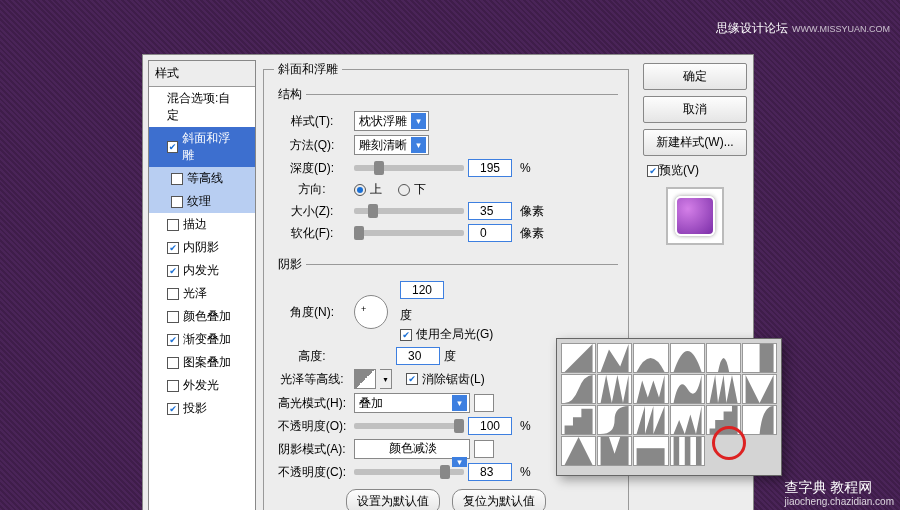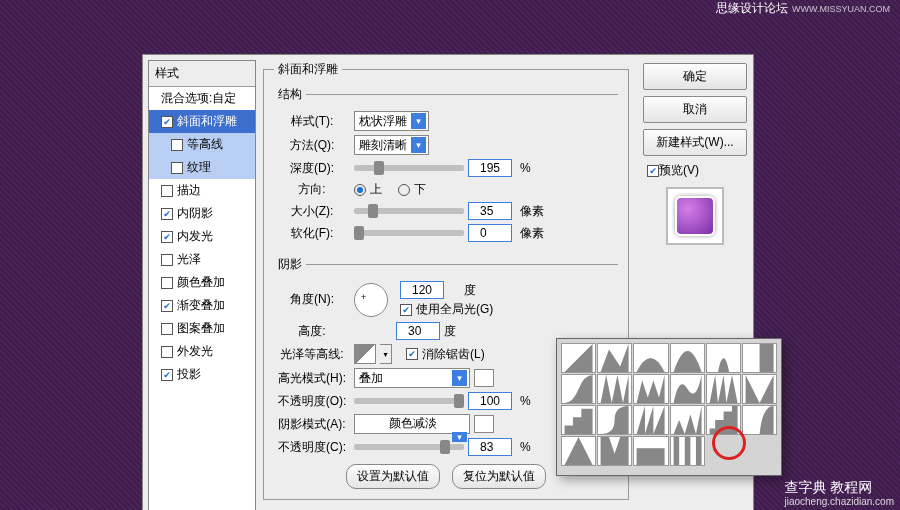--- a/index.html
+++ b/index.html
@@ -3,35 +3,35 @@
 <meta charset="utf-8">
 <style>
 * { box-sizing: border-box; margin: 0; padding: 0; }
 body {
   font-family: "Microsoft YaHei", SimSun, Arial, sans-serif;
   font-size: 12px;
   background: repeating-linear-gradient(45deg, #4a2458, #4a2458 2px, #3f1d4a 2px, #3f1d4a 4px);
   width: 900px; height: 510px;
   position: relative;
 }
-.watermark-top { position: absolute; top: 0; right: 10px; color: #fff; font-size: 12px; }
+.watermark-top { position: absolute; top: 20px; right: 10px; color: #fff; font-size: 12px; }
 .watermark-top small { font-size: 9px; opacity: .7; margin-left: 4px;}
 .watermark-bottom { position: absolute; bottom: 2px; right: 6px; color: #fff; font-size: 14px; text-align: left; line-height: 1.2;}
 .watermark-bottom .sub { font-size: 10px; opacity: .8;}
 .dialog {
   position: absolute; top: 20px; left: 142px;
   width: 612px; height: 466px;
   background: #ededed;
   border: 1px solid #888;
   display: flex;
   margin-top: 34px;
 }
 .left-panel { width: 108px; border: 1px solid #888; margin: 5px 3px 5px 5px; background: #fff;}
 .left-panel .hdr { padding: 4px 6px; background: #ededed; border-bottom: 1px solid #999;}
-.left-panel .row { padding: 3px 12px; display: flex; align-items: center; gap: 4px; cursor: default;}
+.left-panel .row { padding: 3px 18px; display: flex; align-items: center; gap: 4px; cursor: default;}
 .left-panel .row.active { background: #3d6fcf; color: #fff;}
 .left-panel .row.hl { background: #b8cef2;}
 .left-panel .row.sub { padding-left: 22px;}
 .chk { width: 12px; height: 12px; border: 1px solid #555; background: #fff; display: inline-flex; align-items: center; justify-content: center; font-size: 9px; color: #1a6fd4;}
 .chk.on::after { content: "✔"; }
 .mid { flex: 1; padding: 6px 8px 6px 4px;}
 fieldset { border: 1px solid #999; padding: 8px 10px 10px 10px; margin-bottom: 6px;}
 legend { padding: 0 4px;}
 .form-row { display: flex; align-items: center; margin: 4px 0; gap: 4px;}
 .lbl { width: 76px; text-align: center; }
@@ -183,21 +183,21 @@
         </div>
       </fieldset>
 
       <fieldset style="border:none; border-top:1px solid #999; padding:4px 0 0 0; margin:0;">
         <legend>阴影</legend>
         <div class="form-row">
           <span class="lbl">角度(N):</span>
           <span class="angle-dial"></span>
           <span style="width:4px"></span>
           <div>
-            <div style="display:flex;align-items:center;gap:20px;">
+            <div style="display:flex;gap:8px;flex-direction:column;">
               <span class="numbox">120</span>
               <span>度</span>
             </div>
             <div style="display:flex;align-items:center;gap:4px;margin-top:2px;">
               <span class="chk on"></span>
               <span>使用全局光(G)</span>
             </div>
           </div>
         </div>
         <div class="form-row">

